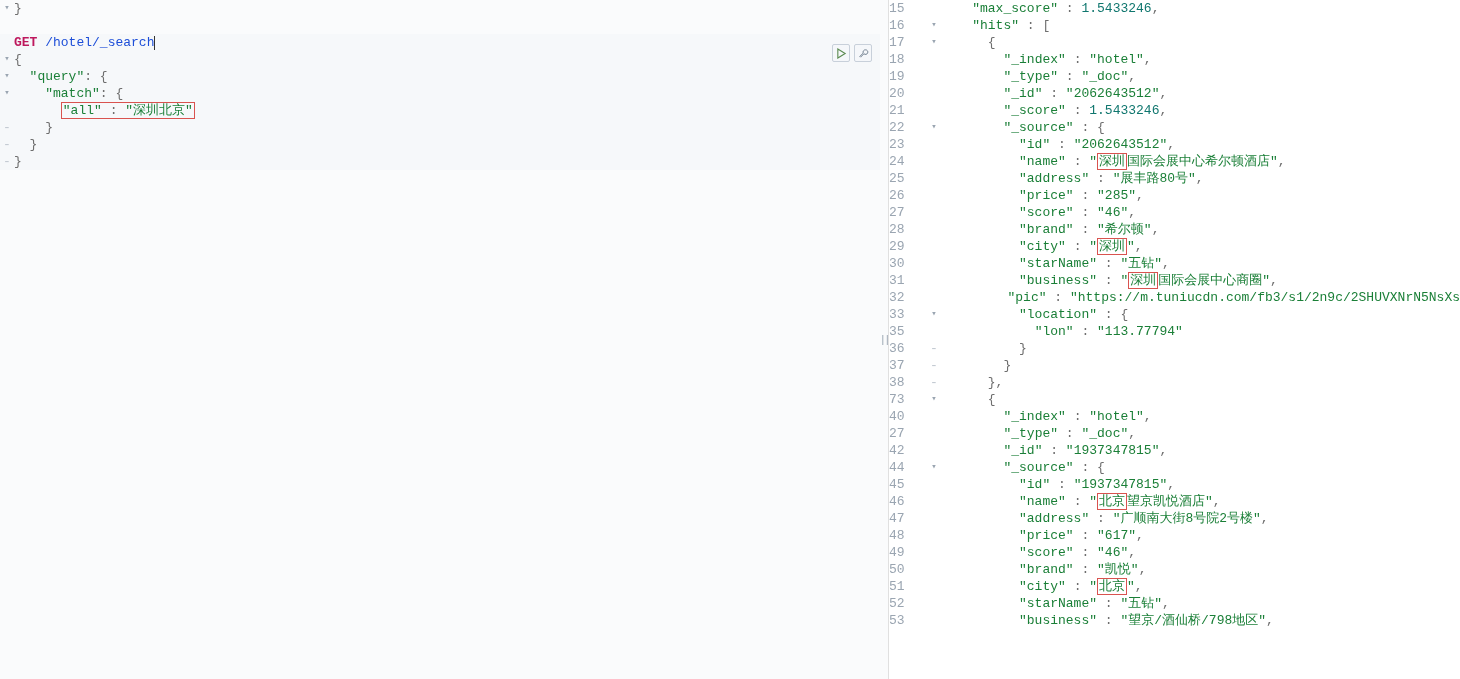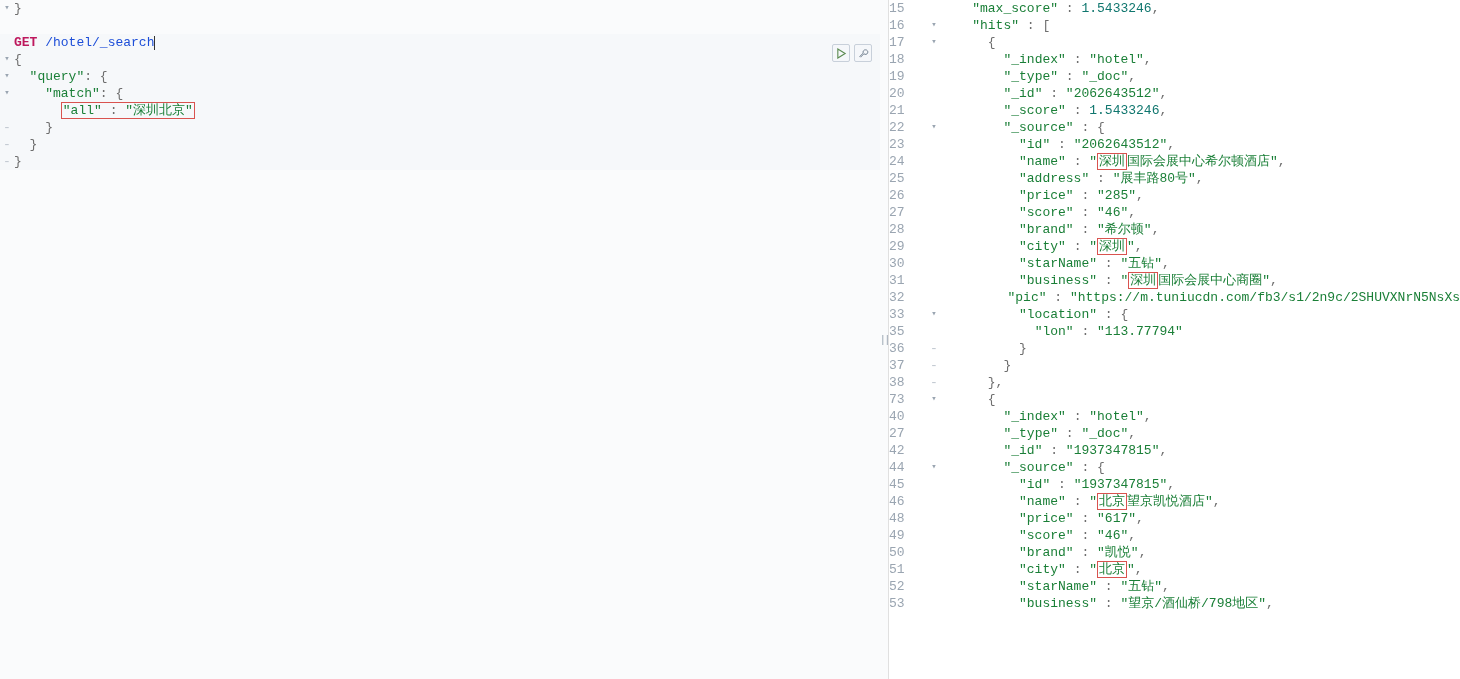--- a/index.html
+++ b/index.html
@@ -193,19 +193,20 @@
     <div class="code-row"><span class="line-num">36</span><span class="gutter fold-dash">-</span><span class="code-content"><span class="plain">          </span><span class="punct">}</span></span></div>
     <div class="code-row"><span class="line-num">37</span><span class="gutter fold-dash">-</span><span class="code-content"><span class="plain">        </span><span class="punct">}</span></span></div>
     <div class="code-row"><span class="line-num">38</span><span class="gutter fold-dash">-</span><span class="code-content"><span class="plain">      </span><span class="punct">},</span></span></div>
     <div class="code-row"><span class="line-num">73</span><span class="gutter fold">▾</span><span class="code-content"><span class="plain">      </span><span class="punct">{</span></span></div>
     <div class="code-row"><span class="line-num">40</span><span class="gutter "></span><span class="code-content"><span class="plain">        </span><span class="key">"_index"</span><span class="punct"> : </span><span class="str">"hotel"</span><span class="punct">,</span></span></div>
     <div class="code-row"><span class="line-num">27</span><span class="gutter "></span><span class="code-content"><span class="plain">        </span><span class="key">"_type"</span><span class="punct"> : </span><span class="str">"_doc"</span><span class="punct">,</span></span></div>
     <div class="code-row"><span class="line-num">42</span><span class="gutter "></span><span class="code-content"><span class="plain">        </span><span class="key">"_id"</span><span class="punct"> : </span><span class="str">"1937347815"</span><span class="punct">,</span></span></div>
     <div class="code-row"><span class="line-num">44</span><span class="gutter fold">▾</span><span class="code-content"><span class="plain">        </span><span class="key">"_source"</span><span class="punct"> : {</span></span></div>
     <div class="code-row"><span class="line-num">45</span><span class="gutter "></span><span class="code-content"><span class="plain">          </span><span class="key">"id"</span><span class="punct"> : </span><span class="str">"1937347815"</span><span class="punct">,</span></span></div>
     <div class="code-row"><span class="line-num">46</span><span class="gutter "></span><span class="code-content"><span class="plain">          </span><span class="key">"name"</span><span class="punct"> : </span><span class="str">"</span><span class="str boxed">北京</span><span class="str">望京凯悦酒店"</span><span class="punct">,</span></span></div>
+    <div class="code-row"><span class="line-num">47</span><span class="gutter "></span><span class="code-content"><span class="plain">          </span><span class="key">"address"</span><span class="punct"> : </span><span class="str">"广顺南大街8号院2号楼"</span><span class="punct">,</span></span></div>
     <div class="code-row"><span class="line-num">48</span><span class="gutter "></span><span class="code-content"><span class="plain">          </span><span class="key">"price"</span><span class="punct"> : </span><span class="str">"617"</span><span class="punct">,</span></span></div>
     <div class="code-row"><span class="line-num">49</span><span class="gutter "></span><span class="code-content"><span class="plain">          </span><span class="key">"score"</span><span class="punct"> : </span><span class="str">"46"</span><span class="punct">,</span></span></div>
     <div class="code-row"><span class="line-num">50</span><span class="gutter "></span><span class="code-content"><span class="plain">          </span><span class="key">"brand"</span><span class="punct"> : </span><span class="str">"凯悦"</span><span class="punct">,</span></span></div>
     <div class="code-row"><span class="line-num">51</span><span class="gutter "></span><span class="code-content"><span class="plain">          </span><span class="key">"city"</span><span class="punct"> : </span><span class="str">"</span><span class="str boxed">北京</span><span class="str">"</span><span class="punct">,</span></span></div>
     <div class="code-row"><span class="line-num">52</span><span class="gutter "></span><span class="code-content"><span class="plain">          </span><span class="key">"starName"</span><span class="punct"> : </span><span class="str">"五钻"</span><span class="punct">,</span></span></div>
     <div class="code-row"><span class="line-num">53</span><span class="gutter "></span><span class="code-content"><span class="plain">          </span><span class="key">"business"</span><span class="punct"> : </span><span class="str">"望京/酒仙桥/798地区"</span><span class="punct">,</span></span></div>
   </div>
 
 </body></html>

